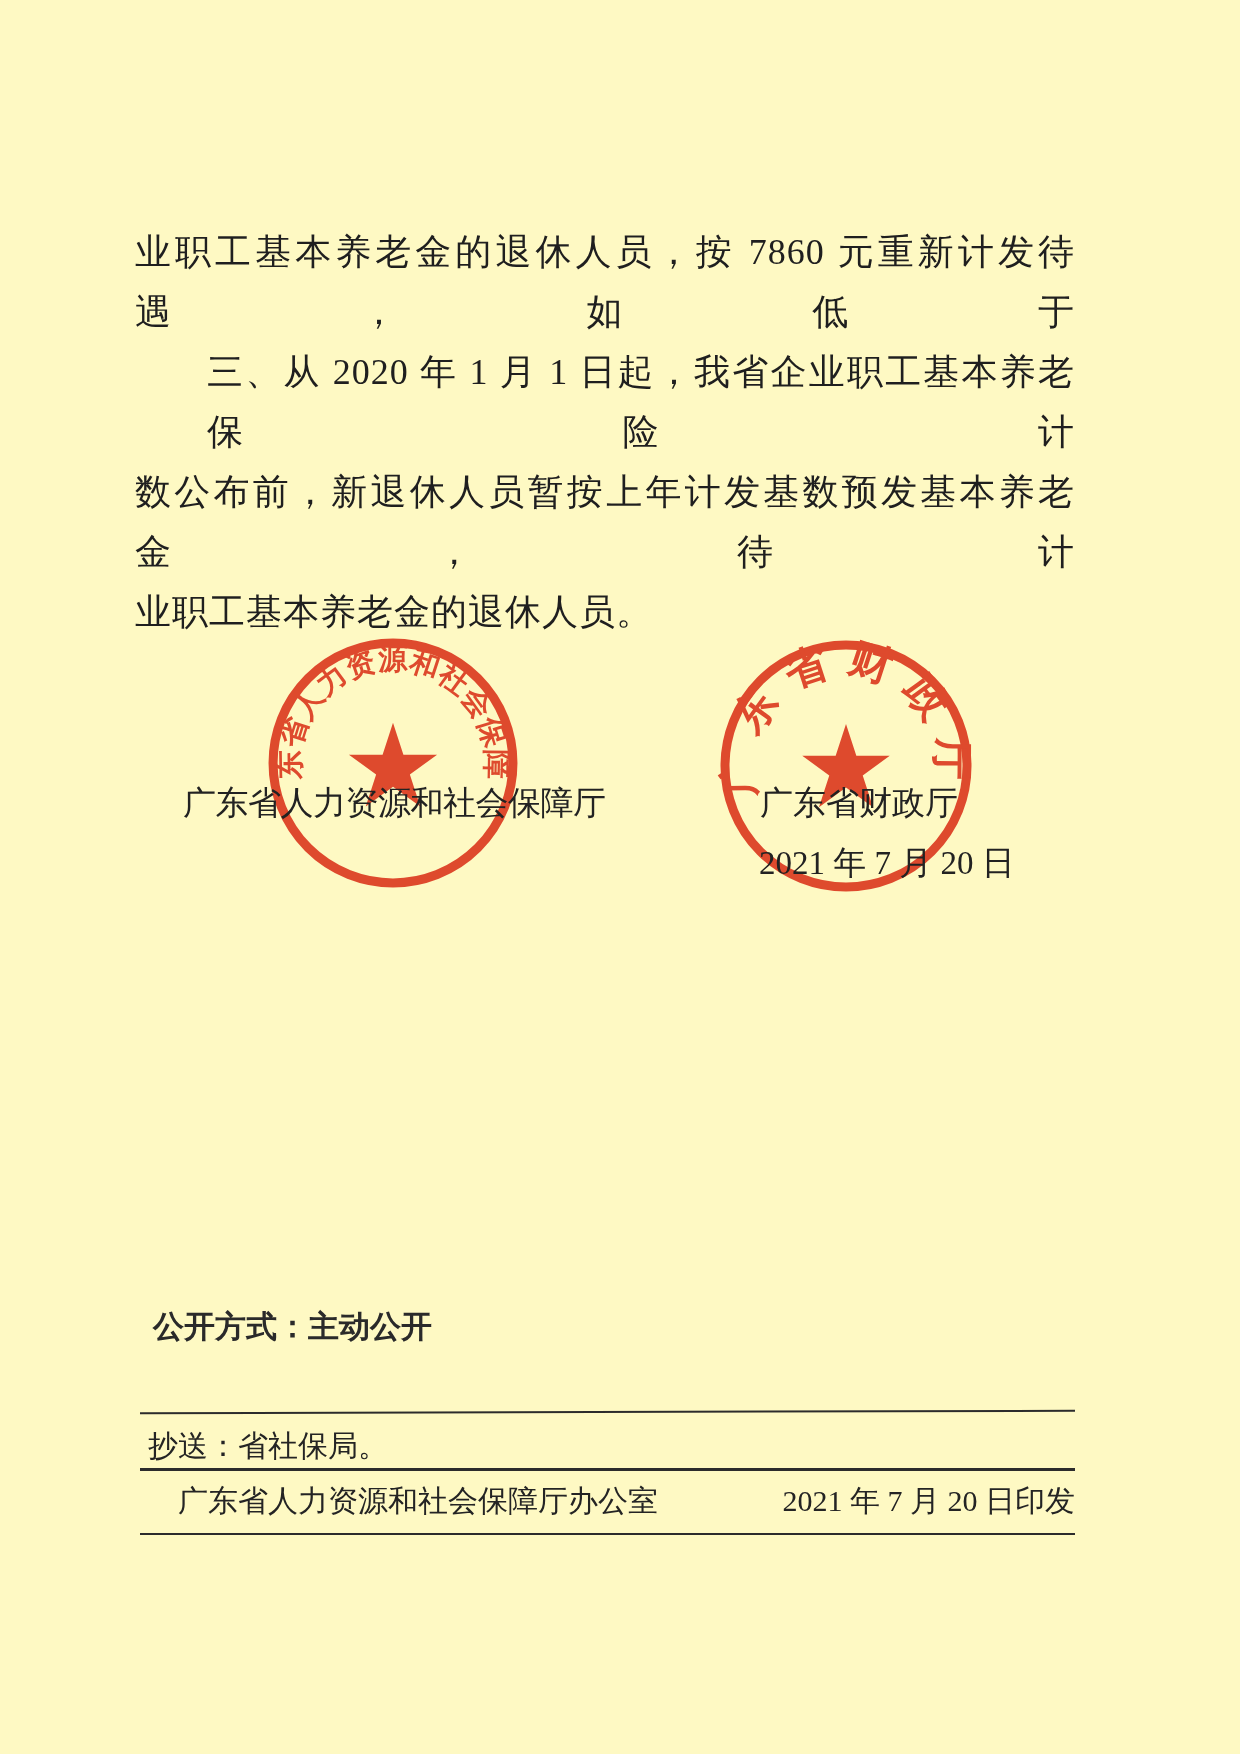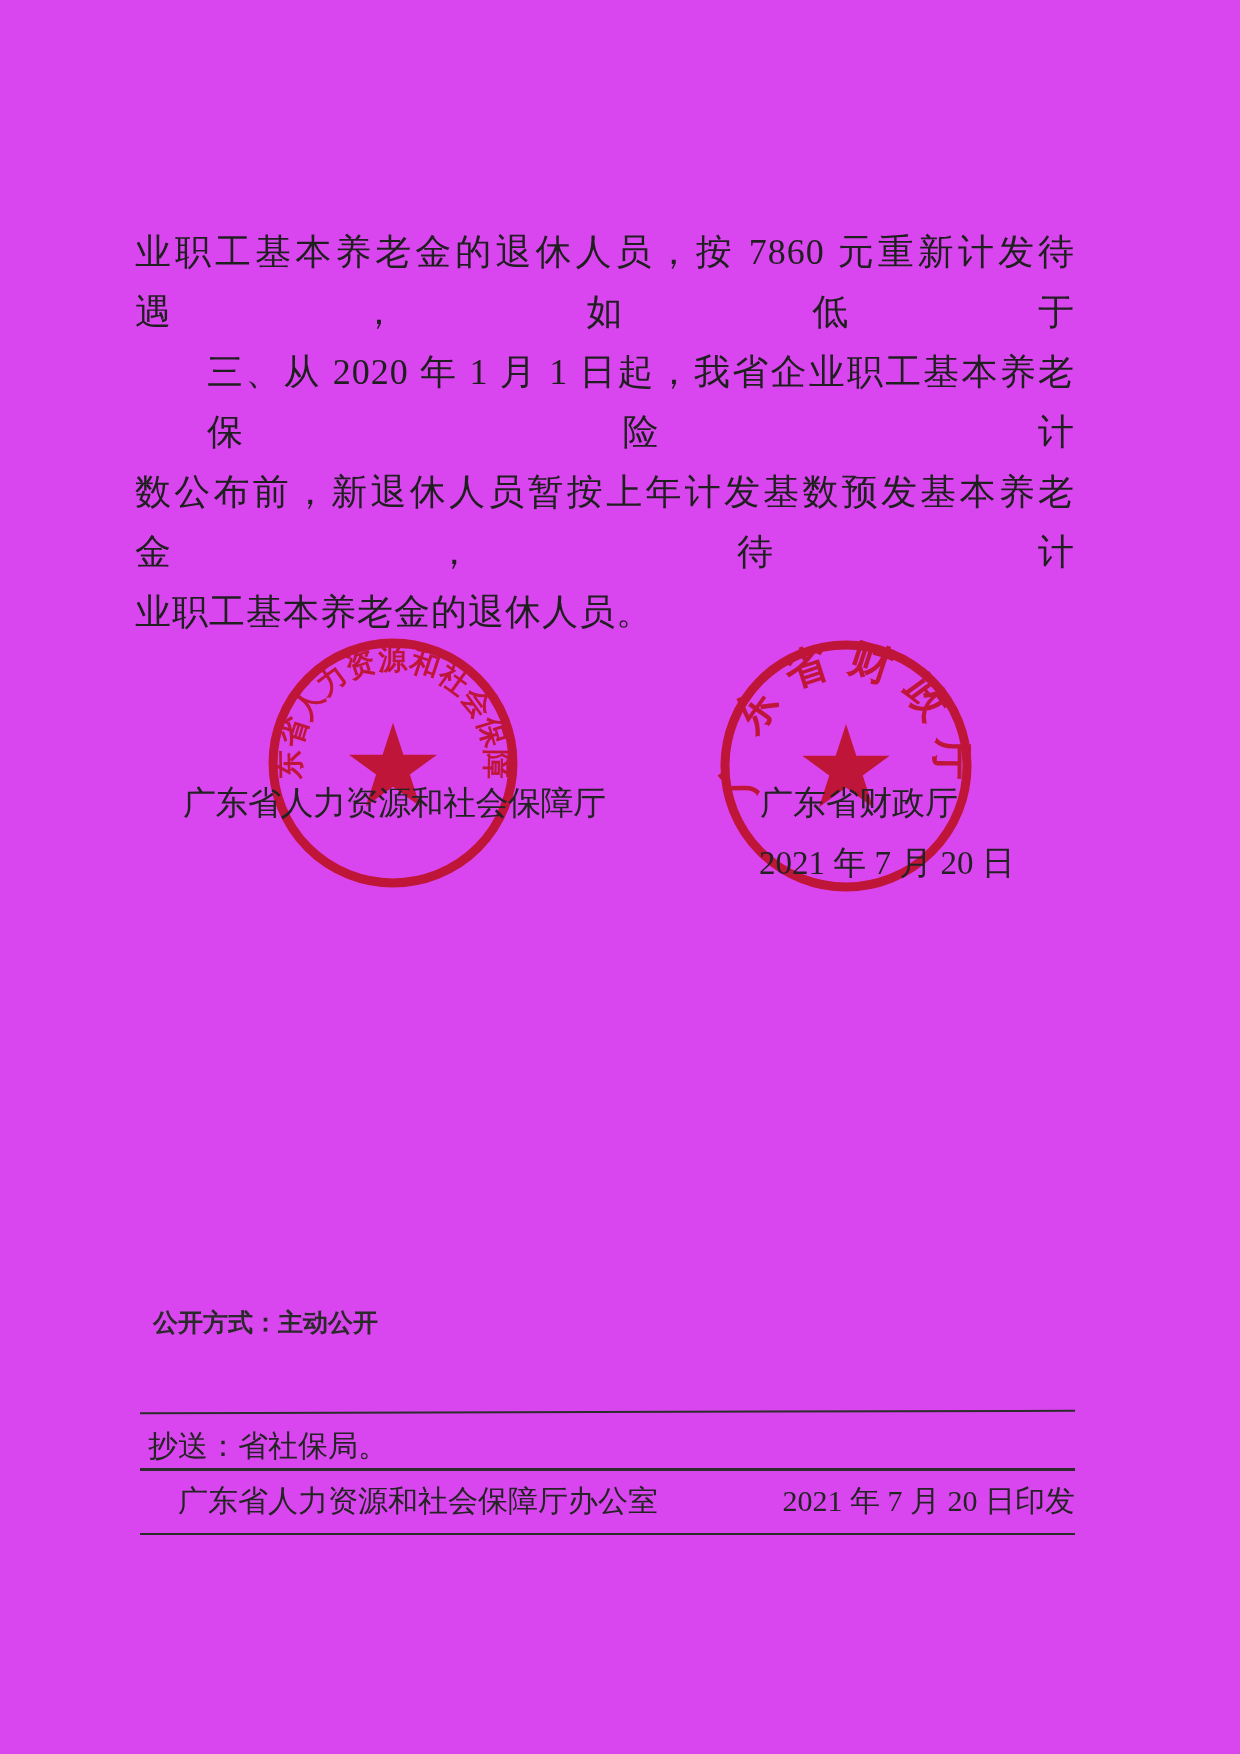--- a/index.html
+++ b/index.html
@@ -1,21 +1,21 @@
 <!DOCTYPE html>
 <html style="--seal-color: #dd3c2a;"><head>
 <meta charset="utf-8">
 <style>
   :root { --seal-color: #dd3c2a; --ink: #222; }
   html,body { margin:0; padding:0; background:#e9e9e9; }
   .page {
     position: relative;
     width: 1240px; height: 1754px;
     margin: 0 auto;
-    background: #d946ef;
+    background: #fef9c3;
     overflow: hidden;
     font-family: "Liberation Serif", "DejaVu Serif", serif;
     color: var(--ink);
   }
   
   .body-text {
     position: absolute;
     left: 135px; top: 222px; width: 940px;
     font-size: 36px; line-height: 60px;
     letter-spacing: 1px;
@@ -50,21 +50,21 @@
     font-size: 33px; white-space: nowrap;
   }
   .sign-date {
     position: absolute; left: 728px; top: 841px;
     font-size: 33px; white-space: nowrap; margin-left: 31px;
   }
   
   .disclosure {
     position: absolute; left: 153px; top: 1306px;
     font-family: "Liberation Sans", "DejaVu Sans", sans-serif;
-    font-weight: 700; font-size: 25px; color: #2a2a2a;
+    font-weight: 700; font-size: 31px; color: #2a2a2a;
     white-space: nowrap;
   }
   
   .rule {
     position: absolute; left: 140px; width: 935px;
     background: #2c2c2c; height: 2px;
   }
   .rule1 { top: 1411px; transform: rotate(-0.15deg); }
   .rule2 { top: 1468px; height: 3px; }
   .rule3 { top: 1533px; }

